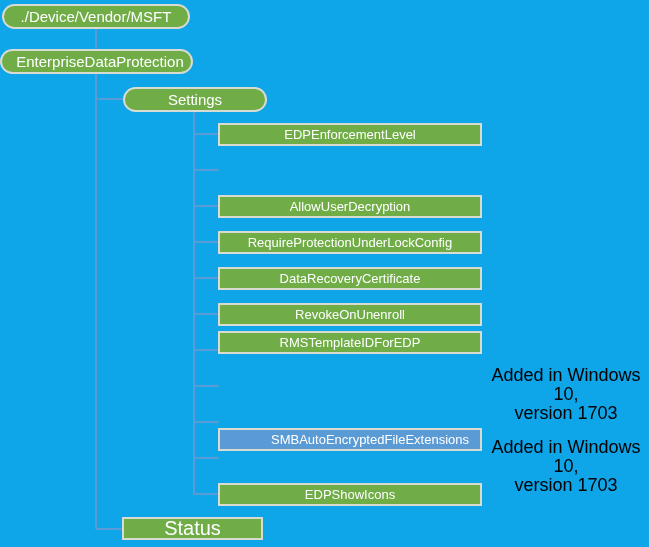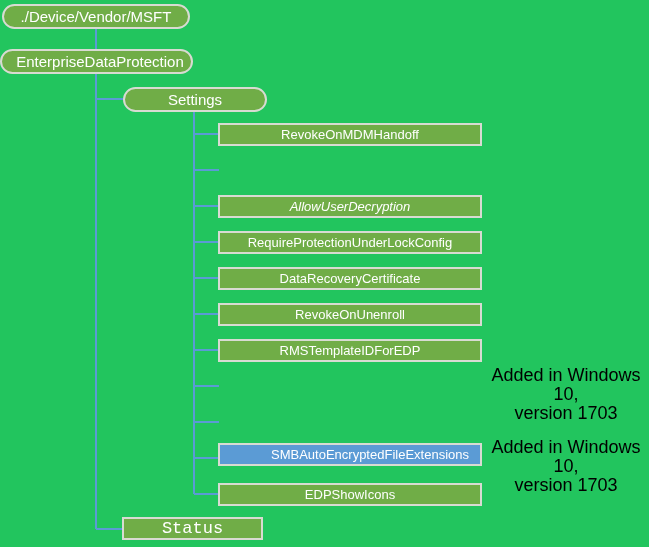--- a/index.html
+++ b/index.html
@@ -1,20 +1,20 @@
 <!DOCTYPE html>
 <html style="--green: #70AD47; --blue: #5B9BD5; --connector: #5B9BD5; --nodeborder: #d8dbd2;"><head>
 <meta charset="utf-8">
 <style>
   html, body { margin: 0; padding: 0; background: #ffffff; }
   .canvas {
     position: relative;
     width: 649px;
     height: 547px;
-    background: #22c55e;
+    background: #0ea5e9;
     font-family: "Liberation Sans", "DejaVu Sans", sans-serif;
     overflow: hidden;
   }
   .line { position: absolute; background: var(--connector, #5B9BD5); }
   .line.v { width: 2px; }
   .line.h { height: 2px; }
   .node {
     position: absolute;
     box-sizing: border-box;
     display: flex;
@@ -38,22 +38,21 @@
     border: 2px solid var(--nodeborder, #d8dbd2);
     background: var(--green, #70AD47);
     font-size: 13px;
   }
   .rect.blue { background: var(--blue, #5B9BD5); }
   .rect.green { background: var(--green, #70AD47); }
   .status-node {
     left: 122px;
     width: 141px;
     height: 23px;
-    font-size: 17px;
-    font-family: Liberation Mono, monospace;
+    font-size: 20px;
   }
   .annotation {
     position: absolute;
     left: 484px;
     width: 164px;
     color: #000000;
     font-size: 18px;
     line-height: 19px;
     text-align: center;
   }
@@ -76,27 +75,27 @@
   <div class="line h" style="left:194px; top:349px; width:25px;"></div>
   <div class="line h" style="left:194px; top:385px; width:25px;"></div>
   <div class="line h" style="left:194px; top:421px; width:25px;"></div>
   <div class="line h" style="left:194px; top:457px; width:25px;"></div>
   <div class="line h" style="left:194px; top:493px; width:25px;"></div>
 
   <div class="node pill" style="left:2px; top:4px; width:188px;">./Device/Vendor/MSFT</div>
   <div class="node pill" style="left:0px; top:49px; width:193px;padding-left:7px;">EnterpriseDataProtection</div>
   <div class="node pill" style="left:123px; top:87px; width:144px;">Settings</div>
 
-  <div class="node rect green" style="top:123px;">RevokeOnMDMHandoff</div>
-  <div class="node rect green" style="top:195px;font-style:italic;">AllowUserDecryption</div>
+  <div class="node rect green" style="top:123px;">EDPEnforcementLevel</div>
+  <div class="node rect green" style="top:195px;">AllowUserDecryption</div>
   <div class="node rect green" style="top:231px;">RequireProtectionUnderLockConfig</div>
   <div class="node rect green" style="top:267px;">DataRecoveryCertificate</div>
   <div class="node rect green" style="top:303px;">RevokeOnUnenroll</div>
-  <div class="node rect green" style="top:339px;text-align:center;">RMSTemplateIDForEDP</div>
-  <div class="node rect blue" style="top:443px;padding-left:40px;">SMBAutoEncryptedFileExtensions</div>
+  <div class="node rect green" style="top:331px;text-align:center;">RMSTemplateIDForEDP</div>
+  <div class="node rect blue" style="top:428px;padding-left:40px;">SMBAutoEncryptedFileExtensions</div>
   <div class="node rect green" style="top:483px;">EDPShowIcons</div>
 
   <div class="node rect status-node" style="top:517px;">Status</div>
 
   <div class="annotation" style="top:366px;">
     <div>Added in Windows 10,</div>
     <div>version 1703</div>
   </div>
   <div class="annotation" style="top:438px;">
     <div>Added in Windows 10,</div>

